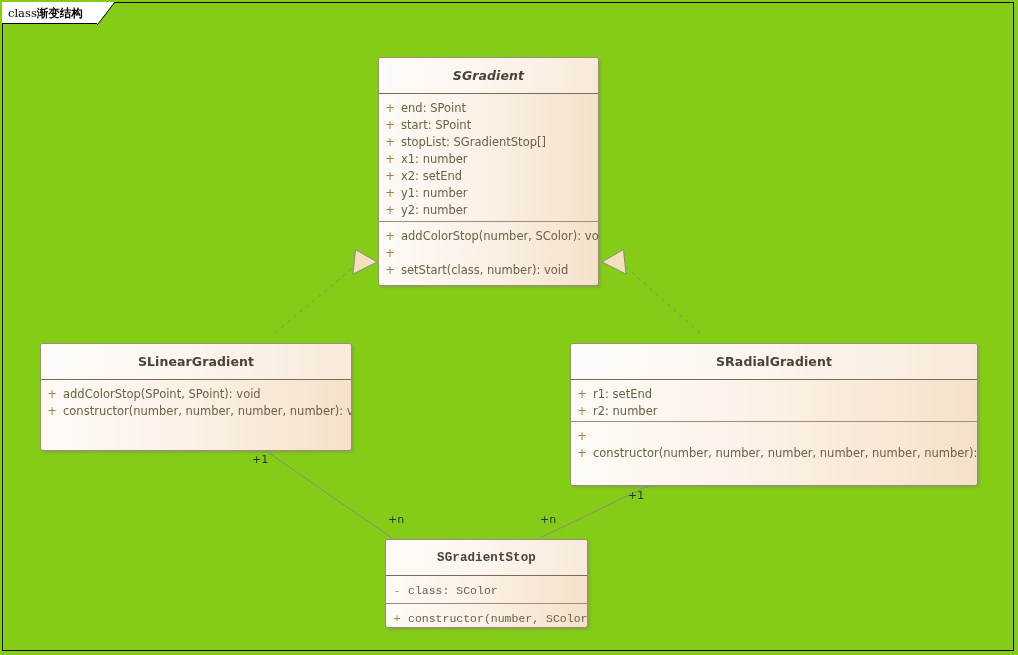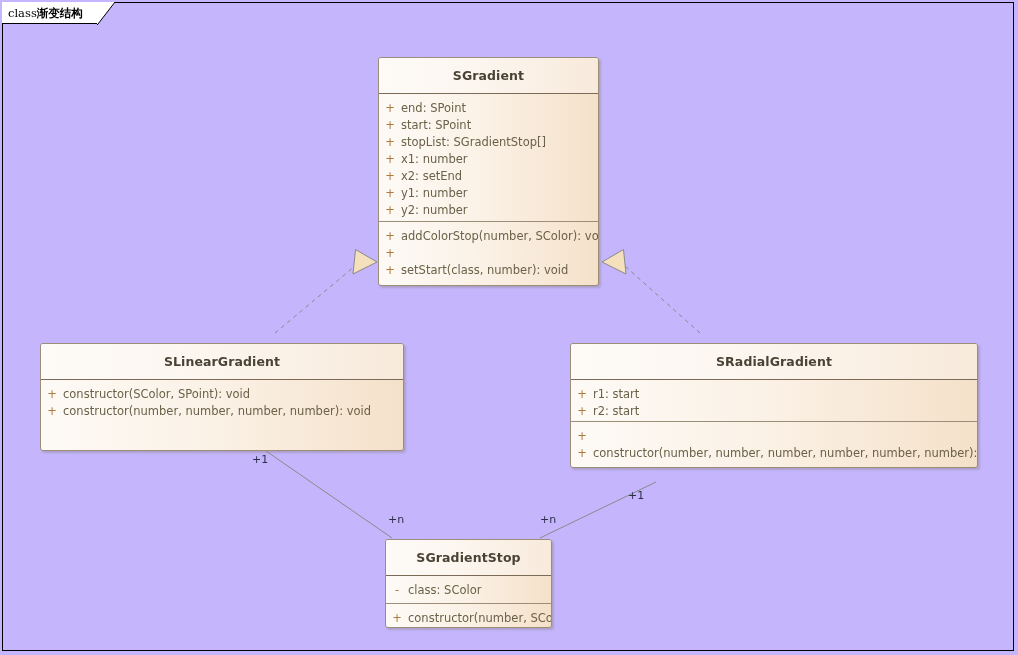--- a/index.html
+++ b/index.html
@@ -8,21 +8,21 @@
     background: #ffffff;
   }
   body {
     font-family: "DejaVu Sans", "Liberation Sans", sans-serif;
   }
 
   #canvas {
     position: relative;
     width: 1018px;
     height: 655px;
-    background: #c4b5fd;
+    background: #84cc16;
     overflow: hidden;
   }
 
   
   .frame {
     position: absolute;
     left: 2px;
     top: 2px;
     width: 1012px;
     height: 649px;
@@ -91,20 +91,21 @@
     background: linear-gradient(to right, #fdfaf7 0%, #fcf6ef 45%, #f8eadb 100%);
     box-sizing: border-box;
   }
   .uml-title {
     font-size: 12.5px;
     font-weight: bold;
     color: #4a4335;
     letter-spacing: 0.1px;
   }
   .uml-title.abstract {
+    font-style: italic;
   }
   .uml-compartment {
     box-sizing: border-box;
     padding: 6px 4px 6px 0px;
   }
   .uml-compartment + .uml-compartment {
     border-top: 1px solid #9c8d79;
   }
   .uml-row {
     display: flex;
@@ -233,62 +234,62 @@
       <div class="uml-row">
         <span class="vis">+</span>
       </div>
       <div class="uml-row">
         <span class="vis">+</span>
         <span class="member">setStart(class, number): void</span>
       </div>
     </div>
   </div>
 
-  <div class="uml-class" style="left:40px; top:343px; width:364px; height:108px;">
+  <div class="uml-class" style="left:40px; top:343px; width:312px; height:108px;">
     <div class="uml-header">
       <span class="uml-title">SLinearGradient</span>
     </div>
     <div class="uml-compartment">
       <div class="uml-row">
         <span class="vis">+</span>
-        <span class="member">constructor(SColor, SPoint): void</span>
+        <span class="member">addColorStop(SPoint, SPoint): void</span>
       </div>
       <div class="uml-row">
         <span class="vis">+</span>
         <span class="member">constructor(number, number, number, number): void</span>
       </div>
     </div>
   </div>
 
-  <div class="uml-class" style="left:570px; top:343px; width:408px; height:125px;">
+  <div class="uml-class" style="left:570px; top:343px; width:408px; height:143px;">
     <div class="uml-header">
       <span class="uml-title">SRadialGradient</span>
     </div>
     <div class="uml-compartment" style="height:41px;">
       <div class="uml-row">
         <span class="vis">+</span>
-        <span class="member">r1: start</span>
-      </div>
-      <div class="uml-row">
-        <span class="vis">+</span>
-        <span class="member">r2: start</span>
+        <span class="member">r1: setEnd</span>
+      </div>
+      <div class="uml-row">
+        <span class="vis">+</span>
+        <span class="member">r2: number</span>
       </div>
     </div>
     <div class="uml-compartment">
       <div class="uml-row">
         <span class="vis">+</span>
       </div>
       <div class="uml-row">
         <span class="vis">+</span>
         <span class="member">constructor(number, number, number, number, number, number): void</span>
       </div>
     </div>
   </div>
 
-  <div class="uml-class" style="left:385px; top:539px; width:167px; height:89px;">
+  <div class="uml-class" style="left:385px; top:539px; width:203px; height:89px;font-family:Liberation Mono, monospace;">
     <div class="uml-header">
       <span class="uml-title">SGradientStop</span>
     </div>
     <div class="uml-compartment" style="height:27px;">
       <div class="uml-row">
         <span class="vis">-</span>
         <span class="member">class: SColor</span>
       </div>
     </div>
     <div class="uml-compartment">

